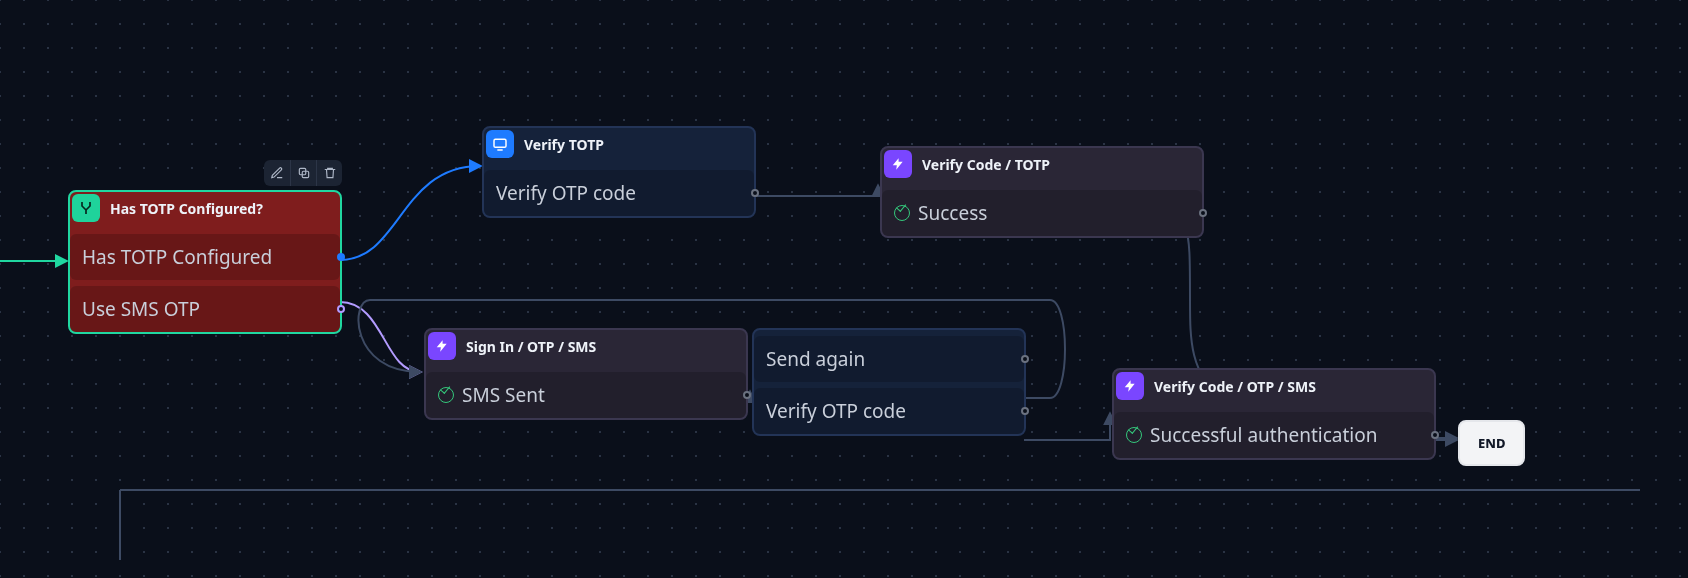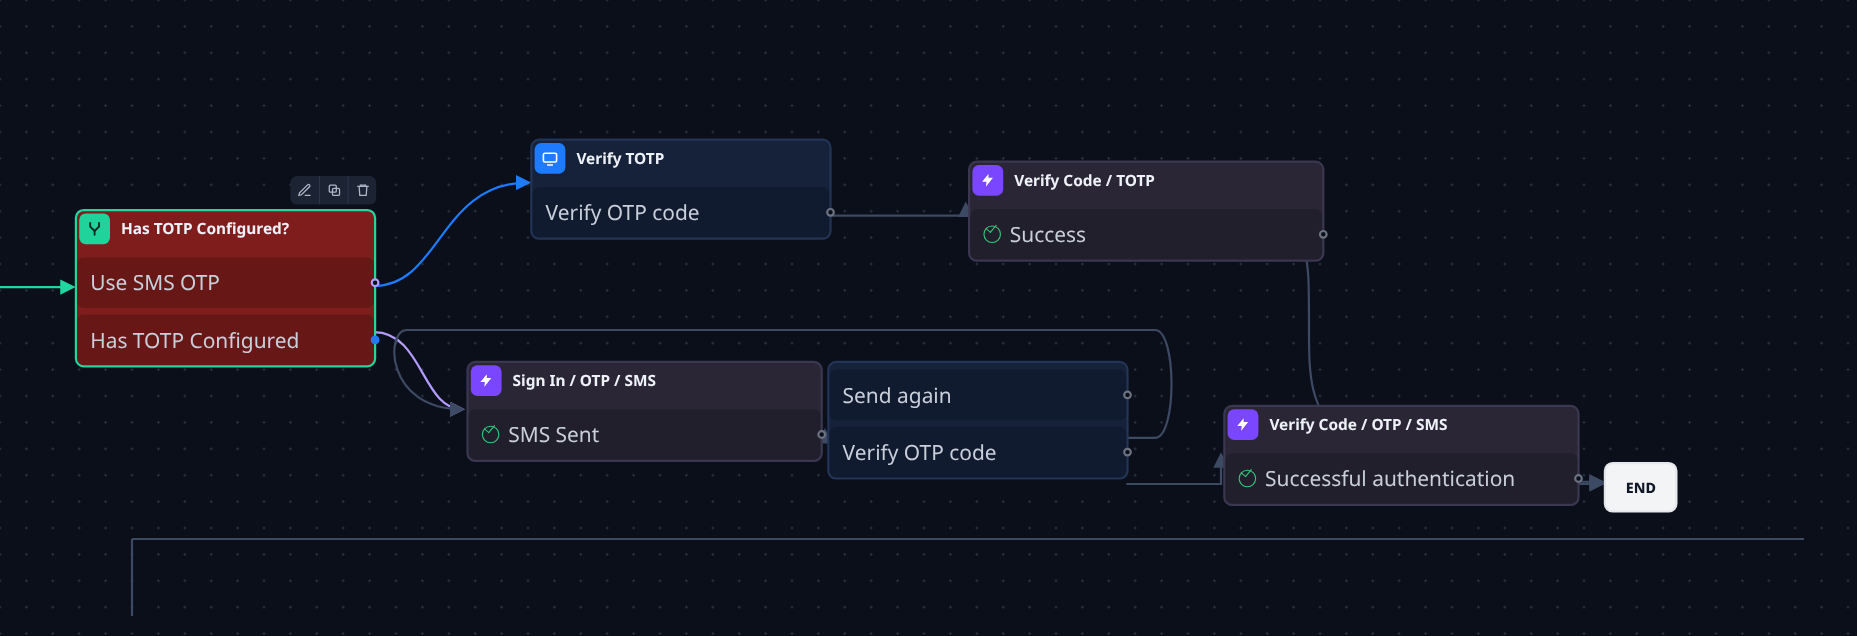--- a/index.html
+++ b/index.html
@@ -206,26 +206,26 @@
   <div class="node-header">
     <span class="icon-badge green">
       <svg width="16" height="16" viewBox="0 0 24 24" fill="none" stroke="#06261d" stroke-width="2.5">
           <path d="M6 3v6l6 6v6"></path>
           <path d="M18 3v6l-6 6"></path>
         </svg>
     </span>
     <span class="node-title">Has TOTP Configured?</span>
   </div>
   <div class="row">
+    <span>Has TOTP Configured</span>
+    <span class="port blue"></span>
+  </div>
+  <div class="row">
     <span>Use SMS OTP</span>
     <span class="port purple"></span>
-  </div>
-  <div class="row">
-    <span>Has TOTP Configured</span>
-    <span class="port blue"></span>
   </div>
 </div>
 
 <div class="node node-action-blue" style="left:482px; top:126px;">
   <div class="node-header">
     <span class="icon-badge blue">
       <svg width="16" height="16" viewBox="0 0 24 24" fill="none" stroke="#fff" stroke-width="2.2">
           <rect x="3" y="5" width="18" height="12" rx="2"></rect>
           <path d="M8 21h8"></path>
         </svg>

